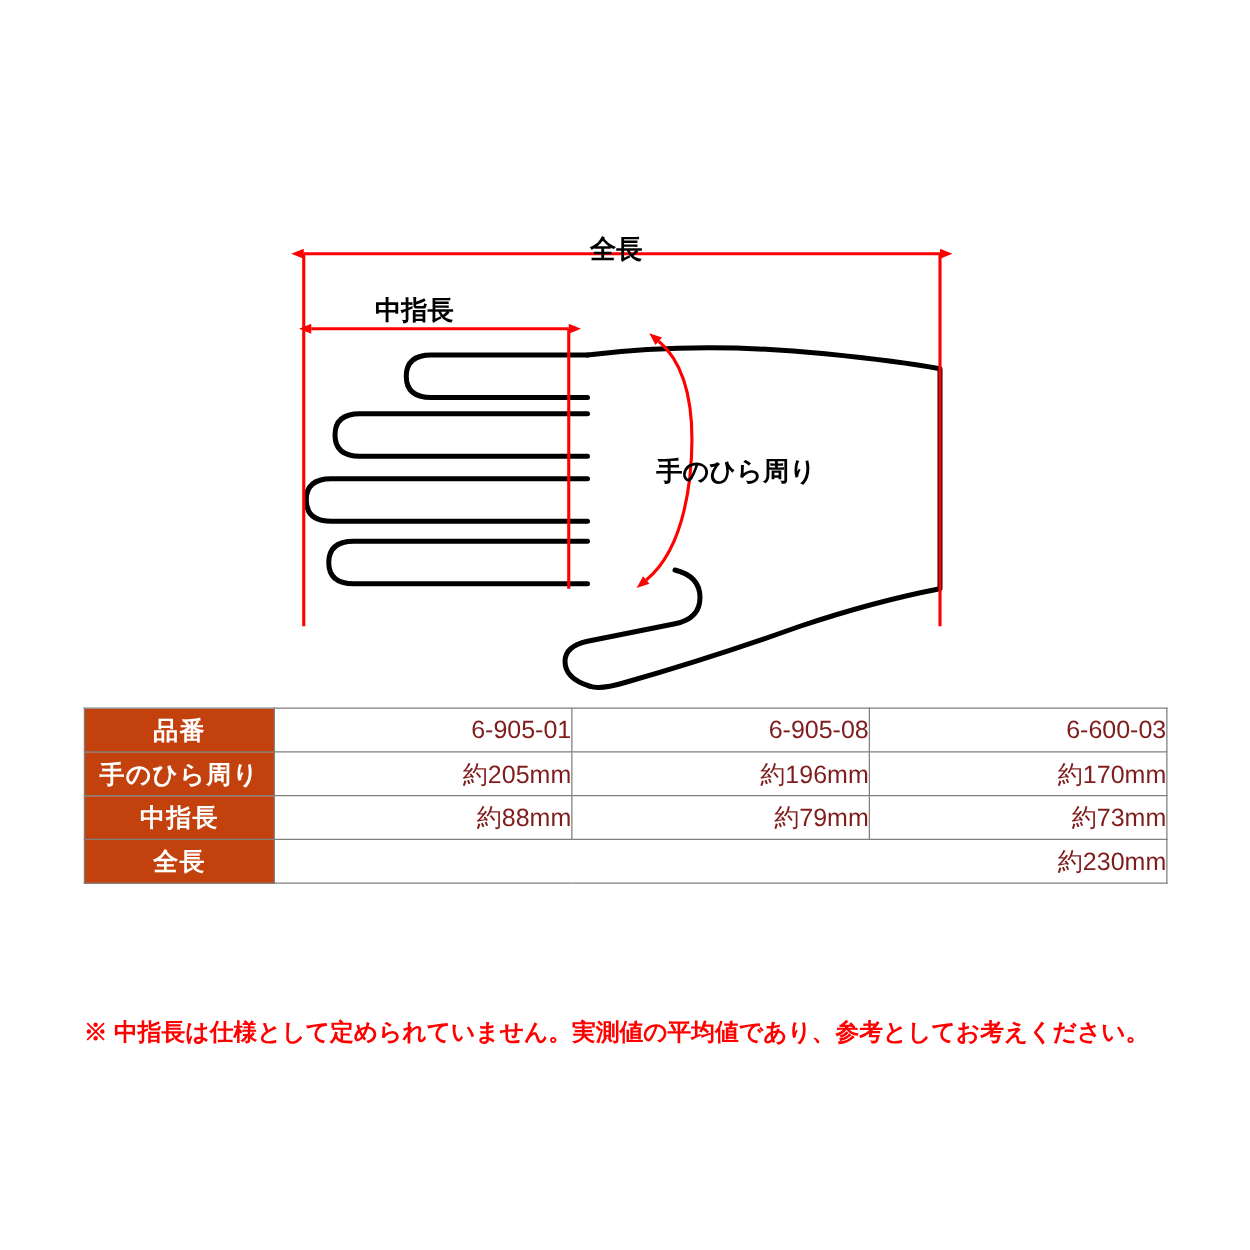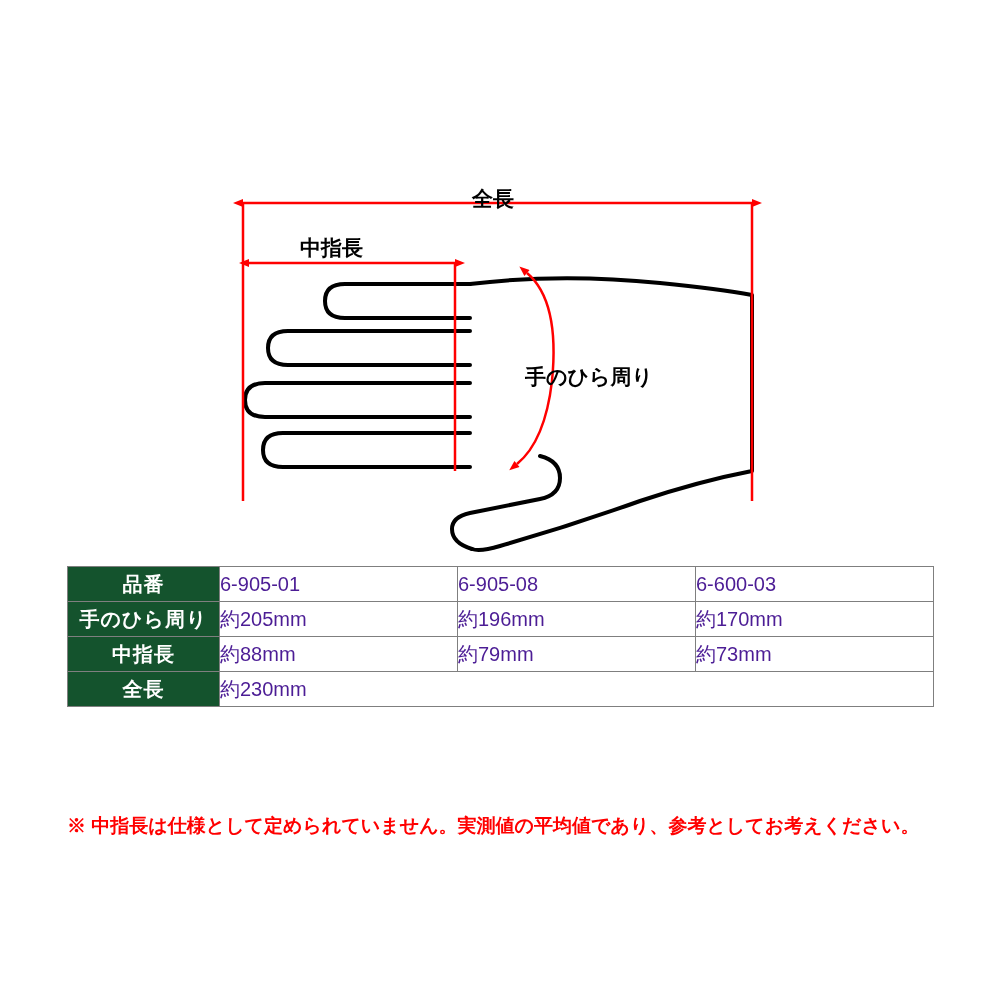--- a/index.html
+++ b/index.html
@@ -49,28 +49,28 @@
     position: absolute;
     left: 67px;
     top: 565px;
     width: 866px;
     border-collapse: collapse;
     table-layout: fixed;
   }
   #spec-table td {
     border: 1px solid #7f7f7f;
     height: 34px;
-    text-align: left;
+    text-align: right;
     vertical-align: middle;
     font-size: 20px;
-    color: #4c1d95;
+    color: #7f1d1d;
     padding: 0;
   }
   #spec-table td.rowhead {
-    background: #14532d;
+    background: #c2410c;
     color: #ffffff;
     font-weight: bold;
     width: 152px;
     text-align: center;
     letter-spacing: 1px;
   }
   .col-data { width: 238px; }
 
   
   #note {

